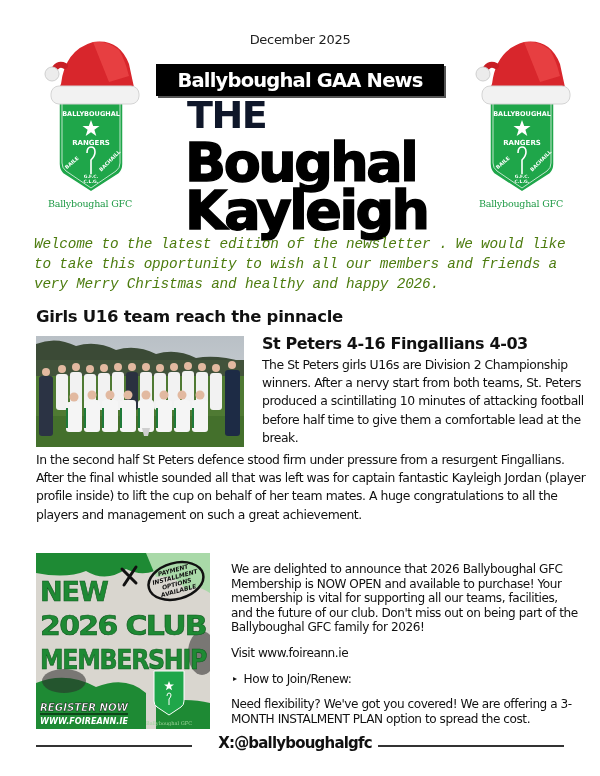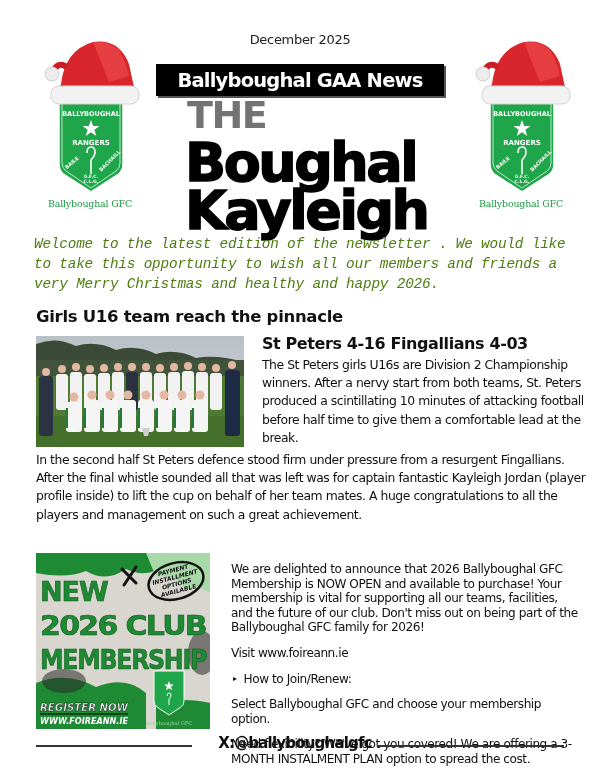--- a/index.html
+++ b/index.html
@@ -4,21 +4,21 @@
 <style>
   html, body { margin: 0; padding: 0; background: #ffffff; }
   body { width: 600px; height: 776px; position: relative; overflow: hidden; font-family: "Liberation Sans", sans-serif; color: #111; }
 
   .abs { position: absolute; }
 
   
   .date { left: 0; width: 600px; top: 32px; text-align: center; font-size: 13px; color: #222; font-family: "DejaVu Sans", sans-serif; letter-spacing: -0.3px; }
   .news-bar { left: 156px; top: 52px; width: 288px; height: 32px; background: #000; box-shadow: 2px 2px 0 #555; display: flex; align-items: center; justify-content: center; margin-top: 12px; }
   .news-bar span { color: #fff; font-family: "DejaVu Sans", sans-serif; font-weight: bold; font-size: 19.5px; letter-spacing: -0.8px; }
-  .title-the { left: 187px; top: 96px; font-family: "DejaVu Sans", sans-serif; font-weight: 900; font-size: 38px; letter-spacing: -1.5px; line-height: 1; color: #737373; }
+  .title-the { left: 187px; top: 96px; font-family: "DejaVu Sans", sans-serif; font-weight: 900; font-size: 38px; letter-spacing: -1.5px; line-height: 1; color: #0f172a; }
   .title-big { left: 185px; font-family: "DejaVu Sans", sans-serif; font-weight: 900; font-size: 54px; letter-spacing: -2.5px; line-height: 1; color: #000; -webkit-text-stroke: 1.5px #000; }
   .title-boughal { top: 136px; }
   .title-bulletin { top: 184px; }
 
   
   .logo { width: 110px; height: 180px; }
   .logo svg { display: block; }
   .logo-caption { width: 110px; text-align: center; font-family: "DejaVu Serif", serif; font-size: 9.5px; color: #1e9a45; margin-top: 2px; letter-spacing: -0.2px; }
 
   
@@ -222,19 +222,18 @@
     <text x="4" y="158" font-family="DejaVu Sans, sans-serif" font-size="10" font-style="italic" font-weight="bold" fill="#fff" stroke="#000" stroke-width="0.4" textLength="88" lengthAdjust="spacingAndGlyphs">REGISTER NOW</text>
     <line x1="4" y1="161" x2="92" y2="161" stroke="#000" stroke-width="1"></line>
     <text x="4" y="171" font-family="DejaVu Sans, sans-serif" font-size="8" font-style="italic" font-weight="bold" fill="#ffffff" textLength="88" lengthAdjust="spacingAndGlyphs">WWW.FOIREANN.IE</text>
   </svg>
 </div>
 
 <div class="abs member-text">
   <p>We are delighted to announce that 2026 Ballyboughal GFC Membership is NOW OPEN and available to purchase! Your membership is vital for supporting all our teams, facilities, and the future of our club. Don't miss out on being part of the Ballyboughal GFC family for 2026!</p>
   <p>Visit www.foireann.ie</p>
   <p><span class="bullet">▸</span><span>How to Join/Renew:</span></p>
-  <p>Select Ballyboughal GFC and choose your membership option.</p>
   <p>Need flexibility? We've got you covered! We are offering a 3-MONTH INSTALMENT PLAN option to spread the cost.</p>
 </div>
 
 <div class="abs rule rule-left"></div>
 <div class="abs handle">X:@ballyboughalgfc</div>
 <div class="abs rule rule-right"></div>
 
 </body></html>

